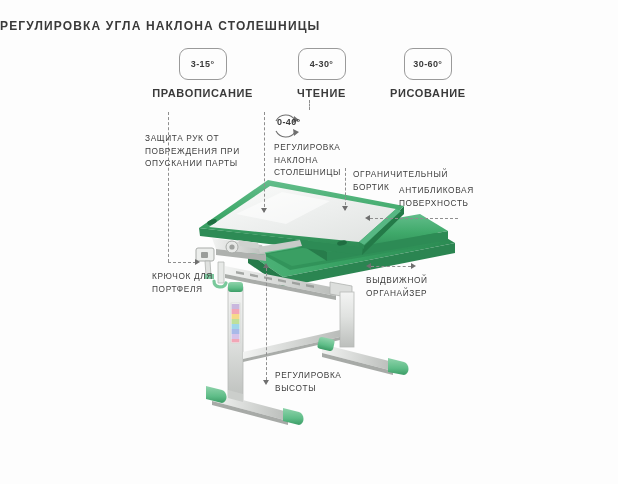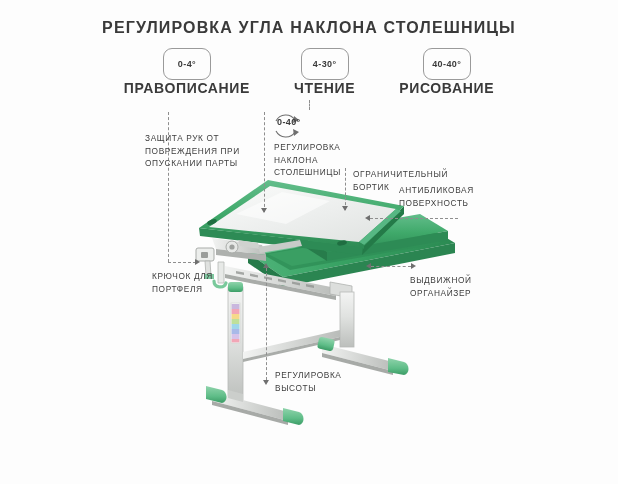--- a/index.html
+++ b/index.html
@@ -17,22 +17,22 @@
     background: #fdfdfd;
     overflow: hidden;
   }
 
   
   .title {
     position: absolute;
     top: 19px;
     left: 0;
     width: 618px;
-    text-align: center;
-    font-size: 16px;
+    text-align: left;
+    font-size: 12px;
     font-weight: bold;
     letter-spacing: 1.15px;
     color: #3a3a3a;
     text-transform: uppercase;
     white-space: nowrap;
   }
 
   
   .badge-row {
     position: absolute;
@@ -59,21 +59,22 @@
     background: #fdfdfd;
   }
   .badge-val {
     font-size: 9px;
     font-weight: bold;
     letter-spacing: .4px;
     color: #3a3a3a;
     white-space: nowrap;
   }
   .badge-cap {
-    font-size: 14px;
+    margin-top: 7px;
+    font-size: 11px;
     font-weight: bold;
     letter-spacing: .65px;
     color: #3a3a3a;
     text-transform: uppercase;
     white-space: nowrap;
   }
 
   
   .label {
     position: absolute;
@@ -121,33 +122,33 @@
 </head>
 <body>
 
 <div id="stage">
 
   <div class="title">РЕГУЛИРОВКА УГЛА НАКЛОНА СТОЛЕШНИЦЫ</div>
 
   <div class="badge-row">
     <div class="badge-col">
       <div class="badge-box">
-        <span class="badge-val">0-4°</span>
+        <span class="badge-val">3-15°</span>
       </div>
       <div class="badge-cap">ПРАВОПИСАНИЕ</div>
     </div>
     <div class="badge-col">
       <div class="badge-box">
         <span class="badge-val">4-30°</span>
       </div>
       <div class="badge-cap">ЧТЕНИЕ</div>
     </div>
     <div class="badge-col">
       <div class="badge-box">
-        <span class="badge-val">40-40°</span>
+        <span class="badge-val">30-60°</span>
       </div>
       <div class="badge-cap">РИСОВАНИЕ</div>
     </div>
   </div>
 
   <svg id="illus" width="618" height="484" viewBox="0 0 618 484">
     <defs>
       <linearGradient id="gTop" x1="0" y1="0" x2="1" y2="1">
         <stop offset="0%" stop-color="#fbfcfb"></stop>
         <stop offset="55%" stop-color="#eceeed"></stop>
@@ -355,21 +356,21 @@
   <div class="label" style="left:399px; top:184px;">
     <div>АНТИБЛИКОВАЯ</div>
     <div>ПОВЕРХНОСТЬ</div>
   </div>
 
   <div class="label" style="left:152px; top:270px;">
     <div>КРЮЧОК ДЛЯ</div>
     <div>ПОРТФЕЛЯ</div>
   </div>
 
-  <div class="label" style="left:366px; top:274px;margin-left:44px;">
+  <div class="label" style="left:366px; top:274px;">
     <div>ВЫДВИЖНОЙ</div>
     <div>ОРГАНАЙЗЕР</div>
   </div>
 
   <div class="label" style="left:275px; top:369px;">
     <div>РЕГУЛИРОВКА</div>
     <div>ВЫСОТЫ</div>
   </div>
 
 </div>

